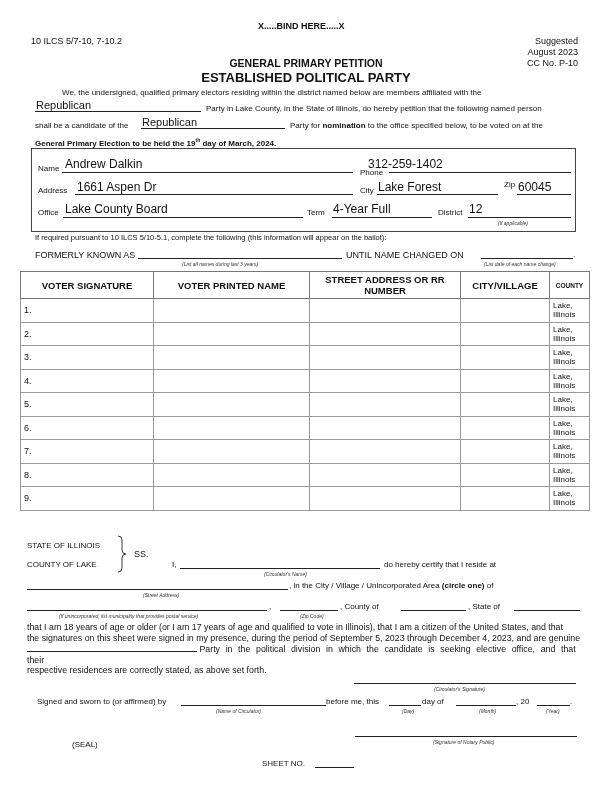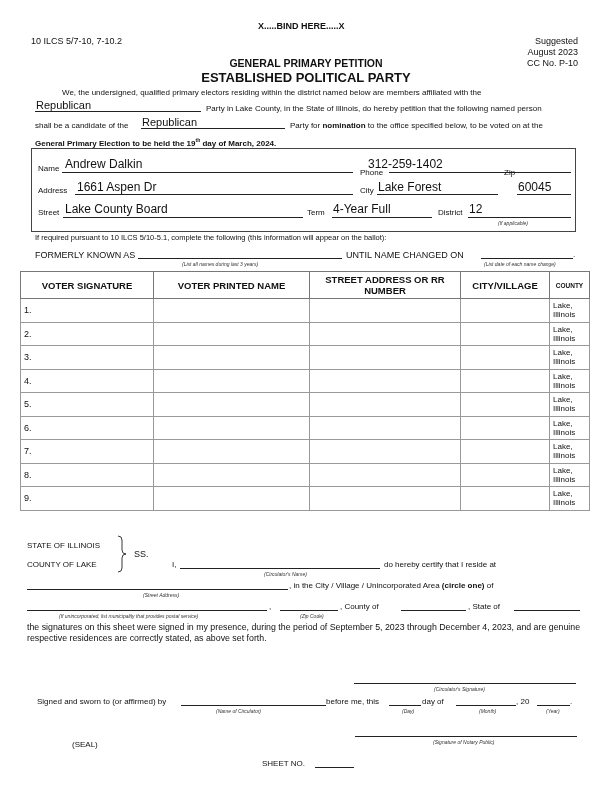--- a/index.html
+++ b/index.html
@@ -65,25 +65,25 @@
 <div class="fill" style="left:368px;top:157px;">312-259-1402</div>
 
 <div class="lbl small" style="left:38px;top:186px;">Address</div>
 <div class="line" style="left:75px;top:194px;width:278px;"></div>
 <div class="fill" style="left:77px;top:180px;">1661 Aspen Dr</div>
 
 <div class="lbl small" style="left:360px;top:186px;">City</div>
 <div class="line" style="left:377px;top:194px;width:121px;"></div>
 <div class="fill" style="left:378px;top:180px;">Lake Forest</div>
 
-<div class="lbl small" style="left:504px;top:168px;">Zip</div>
+<div class="lbl small" style="left:504px;top:180px;">Zip</div>
 <div class="line" style="left:517px;top:194px;width:54px;"></div>
 <div class="fill" style="left:518px;top:180px;">60045</div>
 
-<div class="lbl small" style="left:38px;top:208px;">Street</div>
+<div class="lbl small" style="left:38px;top:208px;">Office</div>
 <div class="line" style="left:63px;top:217px;width:240px;"></div>
 <div class="fill" style="left:65px;top:202px;">Lake County Board</div>
 
 <div class="lbl small" style="left:307px;top:208px;">Term</div>
 <div class="line" style="left:332px;top:217px;width:100px;"></div>
 <div class="fill" style="left:333px;top:202px;">4-Year Full</div>
 
 <div class="lbl small" style="left:438px;top:208px;">District</div>
 <div class="line" style="left:468px;top:217px;width:103px;"></div>
 <div class="fill" style="left:469px;top:202px;">12</div>
@@ -230,21 +230,23 @@
 <div class="abs t8" style="left:269px;top:602px;">,</div>
 <div class="abs cap" style="left:59px;top:613px;">(If unincorporated, list municipality that provides postal service)</div>
 <div class="line" style="left:280px;top:610px;width:58px;"></div>
 <div class="abs cap" style="left:300px;top:613px;">(Zip Code)</div>
 <div class="abs t8" style="left:340px;top:602px;">, County of</div>
 <div class="line" style="left:401px;top:610px;width:65px;"></div>
 <div class="abs t8" style="left:468px;top:602px;">, State of</div>
 <div class="line" style="left:514px;top:610px;width:66px;"></div>
 
 <div class="para" style="top:622px;">
+  <div>that I am 18 years of age or older (or I am 17 years of age and qualified to vote in Illinois), that I am a citizen of the United States, and that</div>
   <div>the signatures on this sheet were signed in my presence, during the period of September 5, 2023 through December 4, 2023, and are genuine</div>
+  <div><span style="display:inline-block;width:170px;border-bottom:1px solid #222;height:8px;vertical-align:baseline;"></span> <span style="word-spacing:3.2px;">Party in the political division in which the candidate is seeking elective office, and that their</span></div>
   <div>respective residences are correctly stated, as above set forth.</div>
 </div>
 
 <div class="line" style="left:354px;top:683px;width:222px;"></div>
 <div class="abs cap" style="left:434px;top:686px;">(Circulator's Signature)</div>
 
 <div class="abs t8" style="left:37px;top:697px;">Signed and sworn to (or affirmed) by</div>
 <div class="line" style="left:181px;top:705px;width:145px;"></div>
 <div class="abs cap" style="left:216px;top:708px;">(Name of Circulator)</div>
 <div class="abs t8" style="left:326px;top:697px;">before me, this</div>

